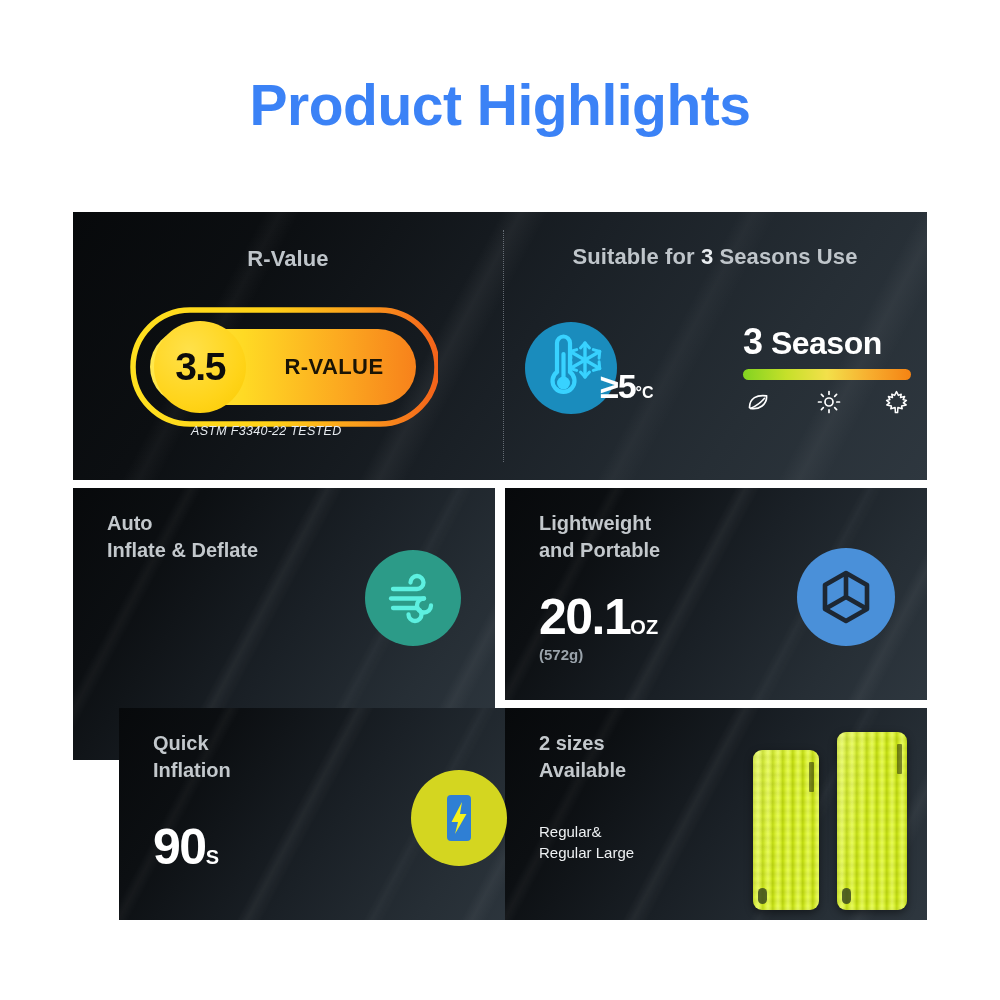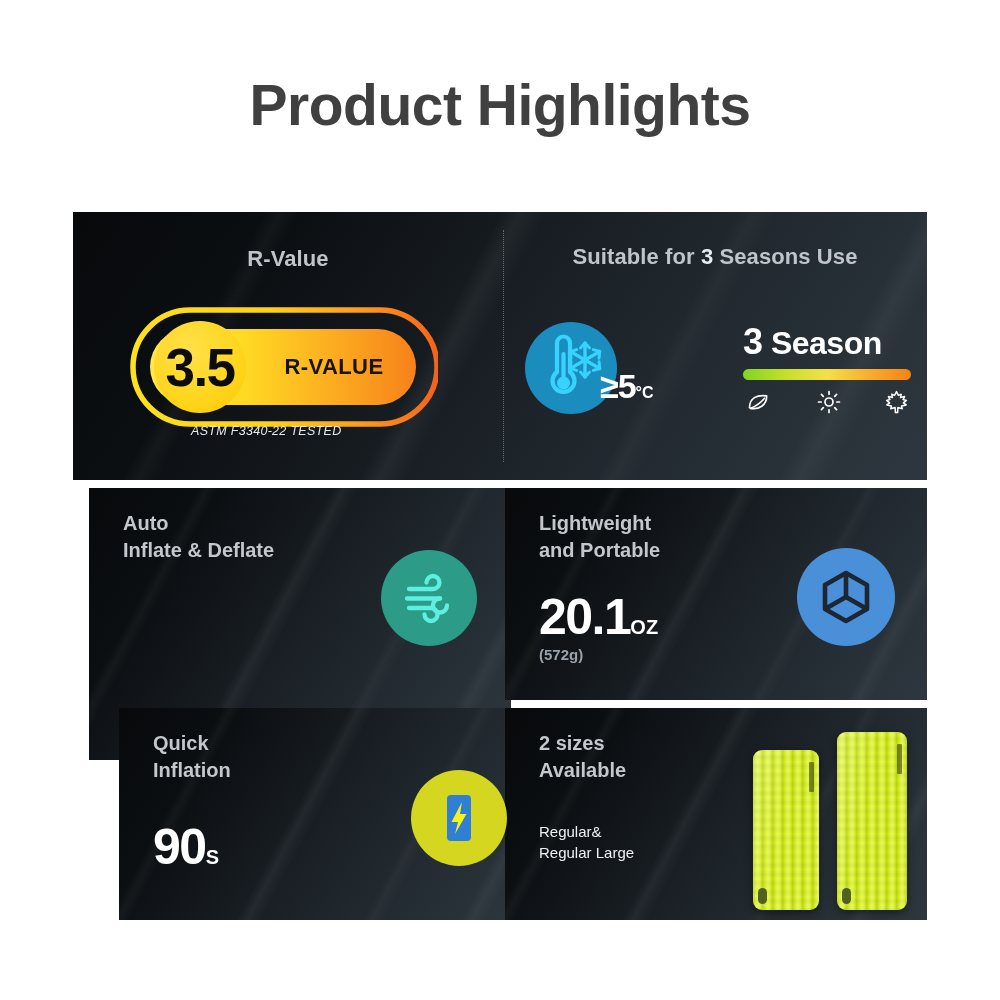--- a/index.html
+++ b/index.html
@@ -8,21 +8,21 @@
     background:#ffffff;
     font-family:"Liberation Sans", sans-serif;
     -webkit-font-smoothing:antialiased;
     overflow:hidden;
   }
 
   
   .page-title{
     position:absolute; left:0; top:72px; width:1000px;
     text-align:center;
-    font-size:57px; font-weight:bold; color:#404040;
+    font-size:57px; font-weight:bold; color:#3b82f6;
     letter-spacing:-0.5px;
   }
 
   
   .panel{
     position:absolute;
     background:
       linear-gradient(125deg,#07090b 0%,#0c0f12 22%,#1a2026 52%,#262e35 78%,#2e373f 100%);
     overflow:hidden;
   }
@@ -32,21 +32,21 @@
     background:
       linear-gradient(118deg, rgba(255,255,255,0) 28%, rgba(255,255,255,.035) 29.2%, rgba(255,255,255,0) 30.6%),
       linear-gradient(118deg, rgba(255,255,255,0) 45%, rgba(255,255,255,.05) 46.4%, rgba(255,255,255,0) 48.4%),
       linear-gradient(118deg, rgba(255,255,255,0) 62%, rgba(255,255,255,.03) 63.1%, rgba(255,255,255,0) 64.8%),
       linear-gradient(118deg, rgba(255,255,255,0) 75%, rgba(255,255,255,.045) 76.5%, rgba(255,255,255,0) 78.5%);
     pointer-events:none;
   }
   .panel > *{ position:relative; z-index:2; }
 
   #panel-top   { left:73px;  top:212px; width:854px; height:268px;padding-left:14px; }
-  #panel-avs   { left:89px;  top:488px; width:422px; height:272px; }
+  #panel-avs   { left:73px;  top:488px; width:422px; height:272px; }
   #panel-weight{ left:505px; top:488px; width:422px; height:212px;padding-left:20px; }
   #panel-quick { left:73px;  top:708px; width:422px; height:212px;margin-left:46px; }
   #panel-sizes { left:505px; top:708px; width:422px; height:212px; }
 
   
   .divider{
     position:absolute; left:430px; top:18px; width:0; height:232px;
     border-left:1px dotted rgba(190,200,210,.45);
     z-index:3;
   }
@@ -67,21 +67,21 @@
     position:absolute; left:22px; top:22px; width:266px; height:76px;
   }
   .rv-circle{
     position:absolute; left:26px; top:14px; width:92px; height:92px;
     border-radius:50%;
     background:radial-gradient(circle at 38% 32%, #ffe14a 0%, #ffd41a 62%, #f9c900 100%);
   }
   .rv-num{
     position:absolute; left:26px; top:14px; width:92px; height:92px;
     display:flex; align-items:center; justify-content:center;
-    font-size:53px; font-weight:bold; color:#0c0c0c; letter-spacing:-1.5px;
+    font-size:39px; font-weight:bold; color:#0c0c0c; letter-spacing:-1.5px;
   }
   .rv-label{
     position:absolute; left:118px; top:14px; width:176px; height:92px;
     display:flex; align-items:center; justify-content:center;
     font-size:22px; font-weight:bold; color:#1a1405; letter-spacing:.4px;
   }
   .rv-astm{
     position:absolute; left:118px; top:212px; width:260px;
     font-size:12.5px; font-weight:500; color:#e6eaee; letter-spacing:.3px;
     white-space:nowrap;

